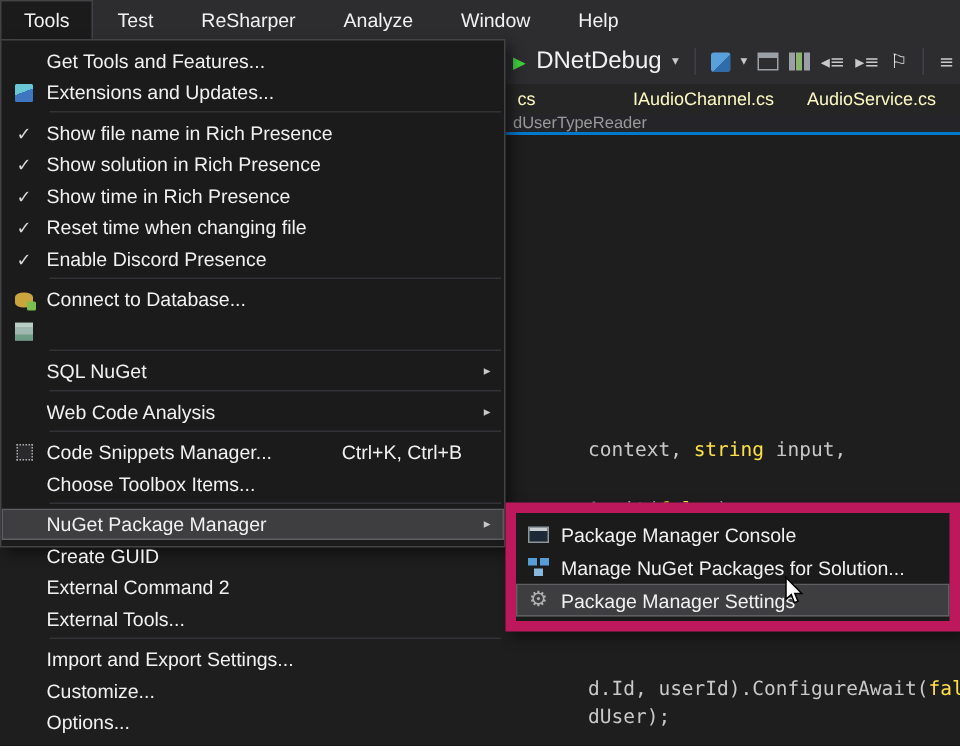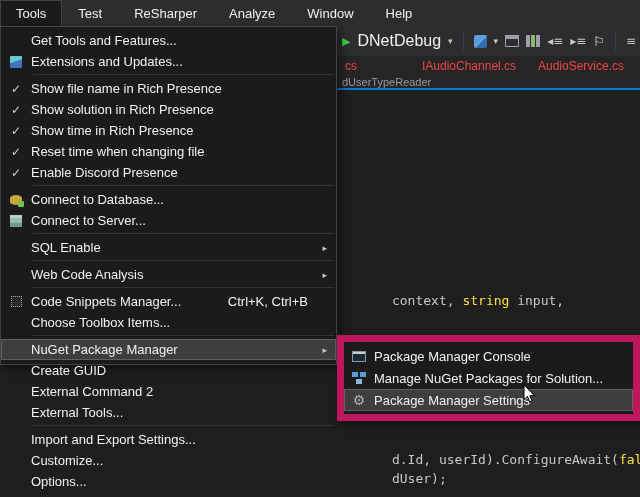--- a/index.html
+++ b/index.html
@@ -20,21 +20,21 @@
   .caret{color:#c8c8c8;font-size:9px;font-family:"DejaVu Sans",sans-serif;}
   .tb-sep{width:1px;height:18px;background:#3f3f46;margin:0 3px;}
   .tb-glyph{color:#c8c8c8;font-size:12px;font-family:"DejaVu Sans",sans-serif;}
   .ic1{width:13px;height:13px;background:linear-gradient(135deg,#5aa0dc 0 55%,#2f6ca8 55%);border-radius:2px;}
   .ic2{width:14px;height:12px;border:1px solid #9aa0a6;background:linear-gradient(#9aa0a6 0 3px,#2d2d30 3px);box-sizing:border-box;}
   .ic3{width:14px;height:12px;background:linear-gradient(90deg,#9aa0a6 0 4px,transparent 4px 5px,#8bb56f 5px 9px,transparent 9px 10px,#9aa0a6 10px);}
   .bookmark{color:#e8e8e8;font-size:13px;font-family:"DejaVu Sans",sans-serif;}
 
   
   .tabbar{position:absolute;left:0;top:56px;width:640px;height:20px;background:#252526;z-index:1;}
-  .tab{position:absolute;top:0;height:20px;line-height:20px;color:#ef4444;font-size:12px;cursor:default;}
+  .tab{position:absolute;top:0;height:20px;line-height:20px;color:#fef9c3;font-size:12px;cursor:default;}
   .navbar{position:absolute;left:0;top:76px;width:640px;height:12px;background:#252529;z-index:1;}
   .navbar span{position:absolute;left:342px;top:0;line-height:12px;font-size:11px;color:#9a9a9a;}
   .blueline{position:absolute;left:0;top:88px;width:640px;height:2px;background:#007acc;z-index:1;}
   .editor{position:absolute;left:0;top:90px;width:640px;height:407px;background:#1e1e1e;z-index:0;}
   .code-line{position:absolute;left:345px;font-family:"DejaVu Sans Mono",monospace;font-size:13px;line-height:15px;white-space:pre;}
   .c-plain{color:#c8c8c8;}
   .c-kw{color:#fde047;}
 
   
   .menu{position:absolute;left:0;top:26px;width:337px;height:339px;background:#1b1b1c;
@@ -180,28 +180,27 @@
     <div class="mi">
       <span class="mi-gutter">
           <span class="ic-db"></span>
         </span>
       <span class="mi-label">Connect to Database...</span>
     </div>
     <div class="mi">
       <span class="mi-gutter">
           <span class="ic-server"></span>
         </span>
-      <span class="mi-label">Connect to Server...</span>
-    </div>
-
-    <div class="msep"></div>
-
-    <div class="mi">
-      <span class="mi-gutter"></span>
-      <span class="mi-label">SQL Enable</span>
+    </div>
+
+    <div class="msep"></div>
+
+    <div class="mi">
+      <span class="mi-gutter"></span>
+      <span class="mi-label">SQL NuGet</span>
       <span class="mi-caret">▸</span>
     </div>
 
     <div class="msep"></div>
 
     <div class="mi">
       <span class="mi-gutter"></span>
       <span class="mi-label">Web Code Analysis</span>
       <span class="mi-caret">▸</span>
     </div>

